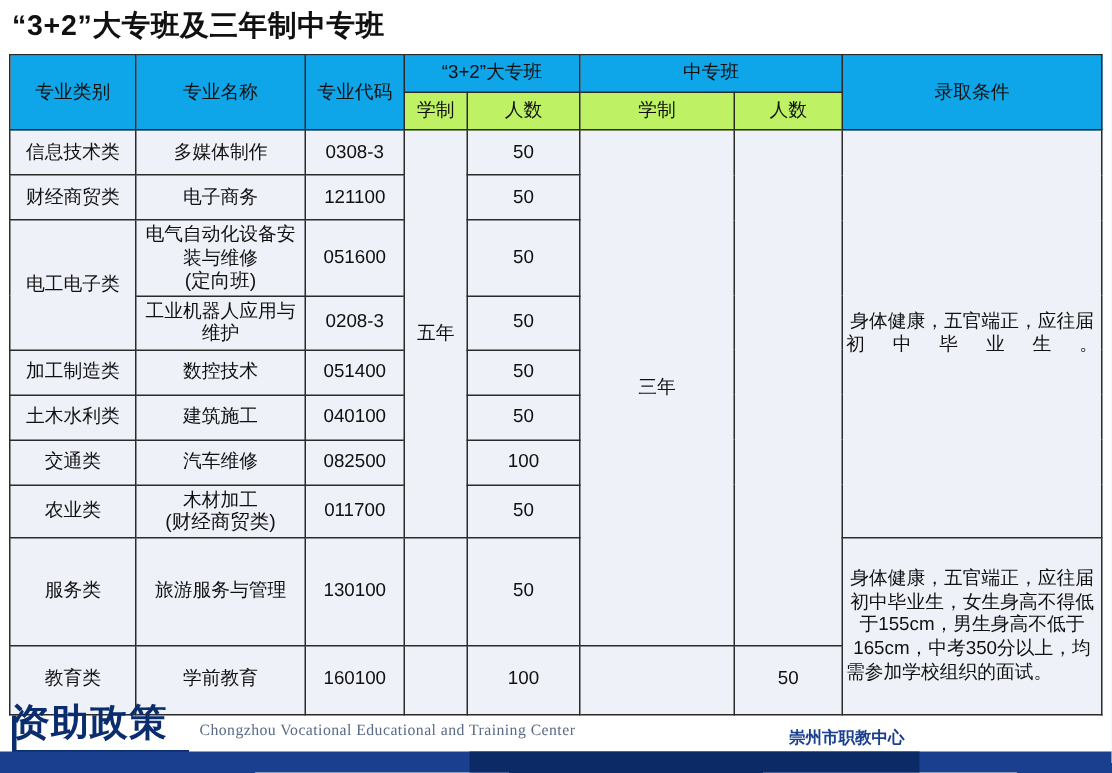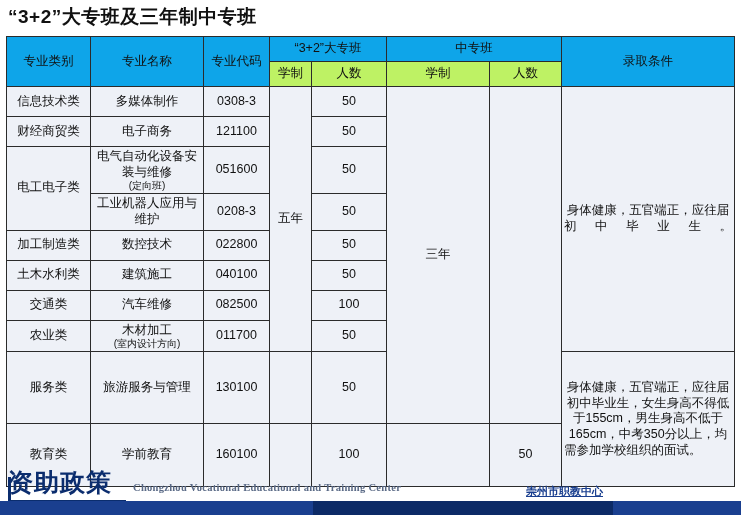--- a/index.html
+++ b/index.html
@@ -58,21 +58,21 @@
   .hdr-sub {
     font-weight: bold;
     font-size: 12.5px;
     background: #bef264;
     height: 20px;
   }
   .cell-cat { font-size: 12.5px; }
   .cell-name { font-size: 12.5px; }
   .cell-code { font-size: 12.5px; }
   .small-note {
-    font-size: 10px;
+    font-size: 13px;
     display: block;
     line-height: 1.1;
   }
   .cond {
     font-size: 12px;
     line-height: 1.6;
     text-align: justify;
     text-align-last: justify;
     padding: 4px 10px;
     margin-left: 12px;
@@ -124,21 +124,20 @@
     border-left: 3px solid #0b2d6e;
   }
   .eng {
     position: absolute;
     left: 133px;
     bottom: 22px;
     font-size: 10.5px;
     color: #5a6a86;
     font-family: "Liberation Serif", serif;
     letter-spacing: 0.3px;
-    font-weight: bold;
   }
   .bottom-bar {
     position: absolute;
     left: 0;
     bottom: 0;
     width: 741px;
     height: 14px;
     background: #1a3f8f;
   }
   .bottom-bar-right {
@@ -149,21 +148,20 @@
     height: 14px;
     background: #0c2a66;
   }
   .org {
     position: absolute;
     right: 10px;
     bottom: 16px;
     font-size: 11px;
     color: #1a3f8f;
     font-weight: bold;
-    text-decoration: underline;
   }
 </style>
 </head>
 <body>
 
 <div class="page">
 
   <div class="title">“3+2”大专班及三年制中专班</div>
 
   <table class="main">
@@ -222,57 +220,57 @@
 
       <tr style="height:36px">
         <td class="cell-name">工业机器人应用与维护</td>
         <td class="cell-code">0208-3</td>
         <td>50</td>
       </tr>
 
       <tr class="rowh">
         <td class="cell-cat">加工制造类</td>
         <td class="cell-name">数控技术</td>
-        <td class="cell-code">022800</td>
+        <td class="cell-code">051400</td>
         <td>50</td>
       </tr>
 
       <tr class="rowh">
         <td class="cell-cat">土木水利类</td>
         <td class="cell-name">建筑施工</td>
         <td class="cell-code">040100</td>
         <td>50</td>
       </tr>
 
       <tr class="rowh">
         <td class="cell-cat">交通类</td>
         <td class="cell-name">汽车维修</td>
         <td class="cell-code">082500</td>
         <td>100</td>
       </tr>
 
       <tr class="rowh">
         <td class="cell-cat">农业类</td>
         <td class="cell-name">
-          <span>木材加工</span><span class="small-note">(室内设计方向)</span>
+          <span>木材加工</span><span class="small-note">(财经商贸类)</span>
         </td>
         <td class="cell-code">011700</td>
         <td>50</td>
       </tr>
 
       <tr style="height:72px">
         <td class="cell-cat">服务类</td>
         <td class="cell-name">旅游服务与管理</td>
         <td class="cell-code">130100</td>
         <td></td>
         <td>50</td>
         <td class="cond-2" rowspan="2">身体健康，五官端正，应往届初中毕业生，女生身高不得低于155cm，男生身高不低于165cm，中考350分以上，均需参加学校组织的面试。</td>
       </tr>
 
-      <tr style="height:63px">
+      <tr style="height:46px">
         <td class="cell-cat">教育类</td>
         <td class="cell-name">学前教育</td>
         <td class="cell-code">160100</td>
         <td></td>
         <td>100</td>
         <td></td>
         <td>50</td>
       </tr>
     </tbody>
   </table>

